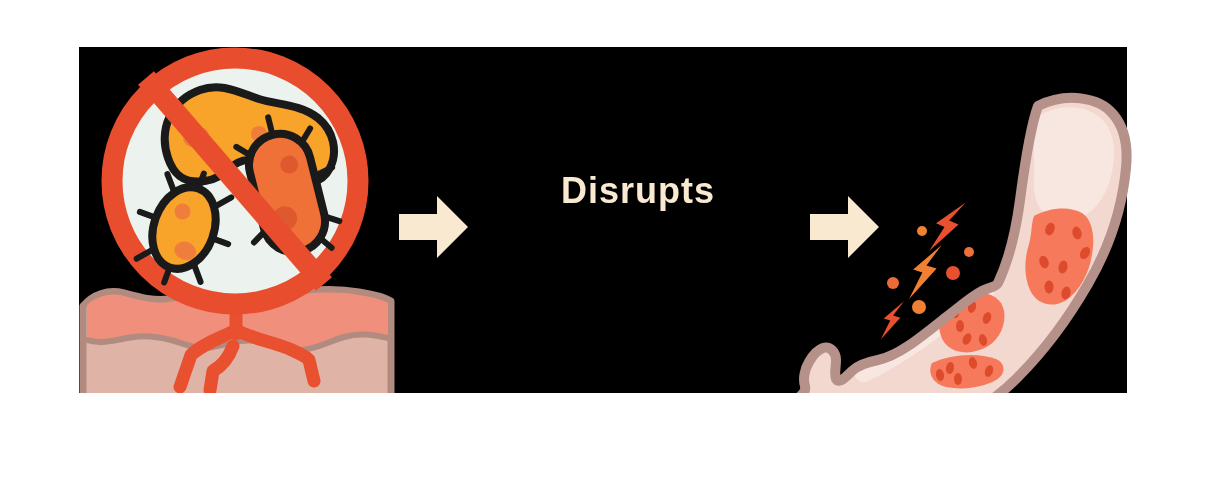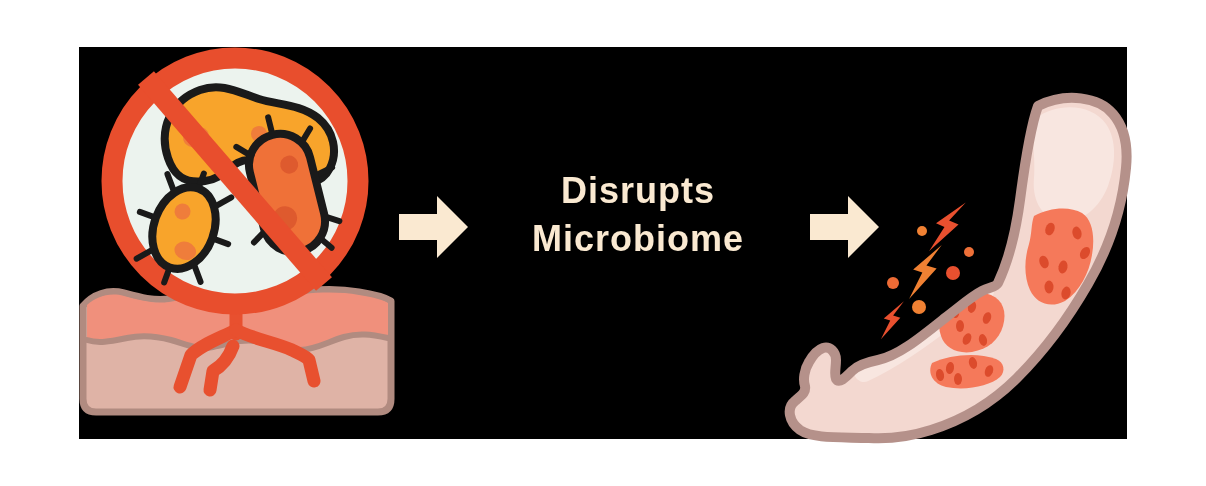--- a/index.html
+++ b/index.html
@@ -1,18 +1,18 @@
 <!DOCTYPE html>
 <html><head>
 <meta charset="utf-8">
 <style>
   html,body{margin:0;padding:0;background:#ffffff;}
   .stage{
     position:relative;
-    width:1206px;height:486px;
+    width:1206px;height:393px;
     background:#ffffff;
     overflow:hidden;
     font-family:"Liberation Sans", sans-serif;
   }
   .stage svg{position:absolute;left:0;top:0;}
   .caption{
     position:absolute;
     left:448px;top:167px;width:380px;
     text-align:center;
     color:#FAE9D1;
@@ -179,16 +179,15 @@
           <ellipse cx="958" cy="379" rx="4" ry="6"></ellipse>
           <ellipse cx="940" cy="375" rx="4" ry="6" transform="rotate(-10 940 375)"></ellipse>
         </g>
       </g>
       <use href="#armPath" fill="none" stroke="#B5918A" stroke-width="10" stroke-linejoin="round" stroke-linecap="round"></use>
     </g>
   </svg>
 
   <div class="caption">
     <div>Disrupts</div>
-    <div>Microbiome</div>
   </div>
 
 </div>
 
 </body></html>

